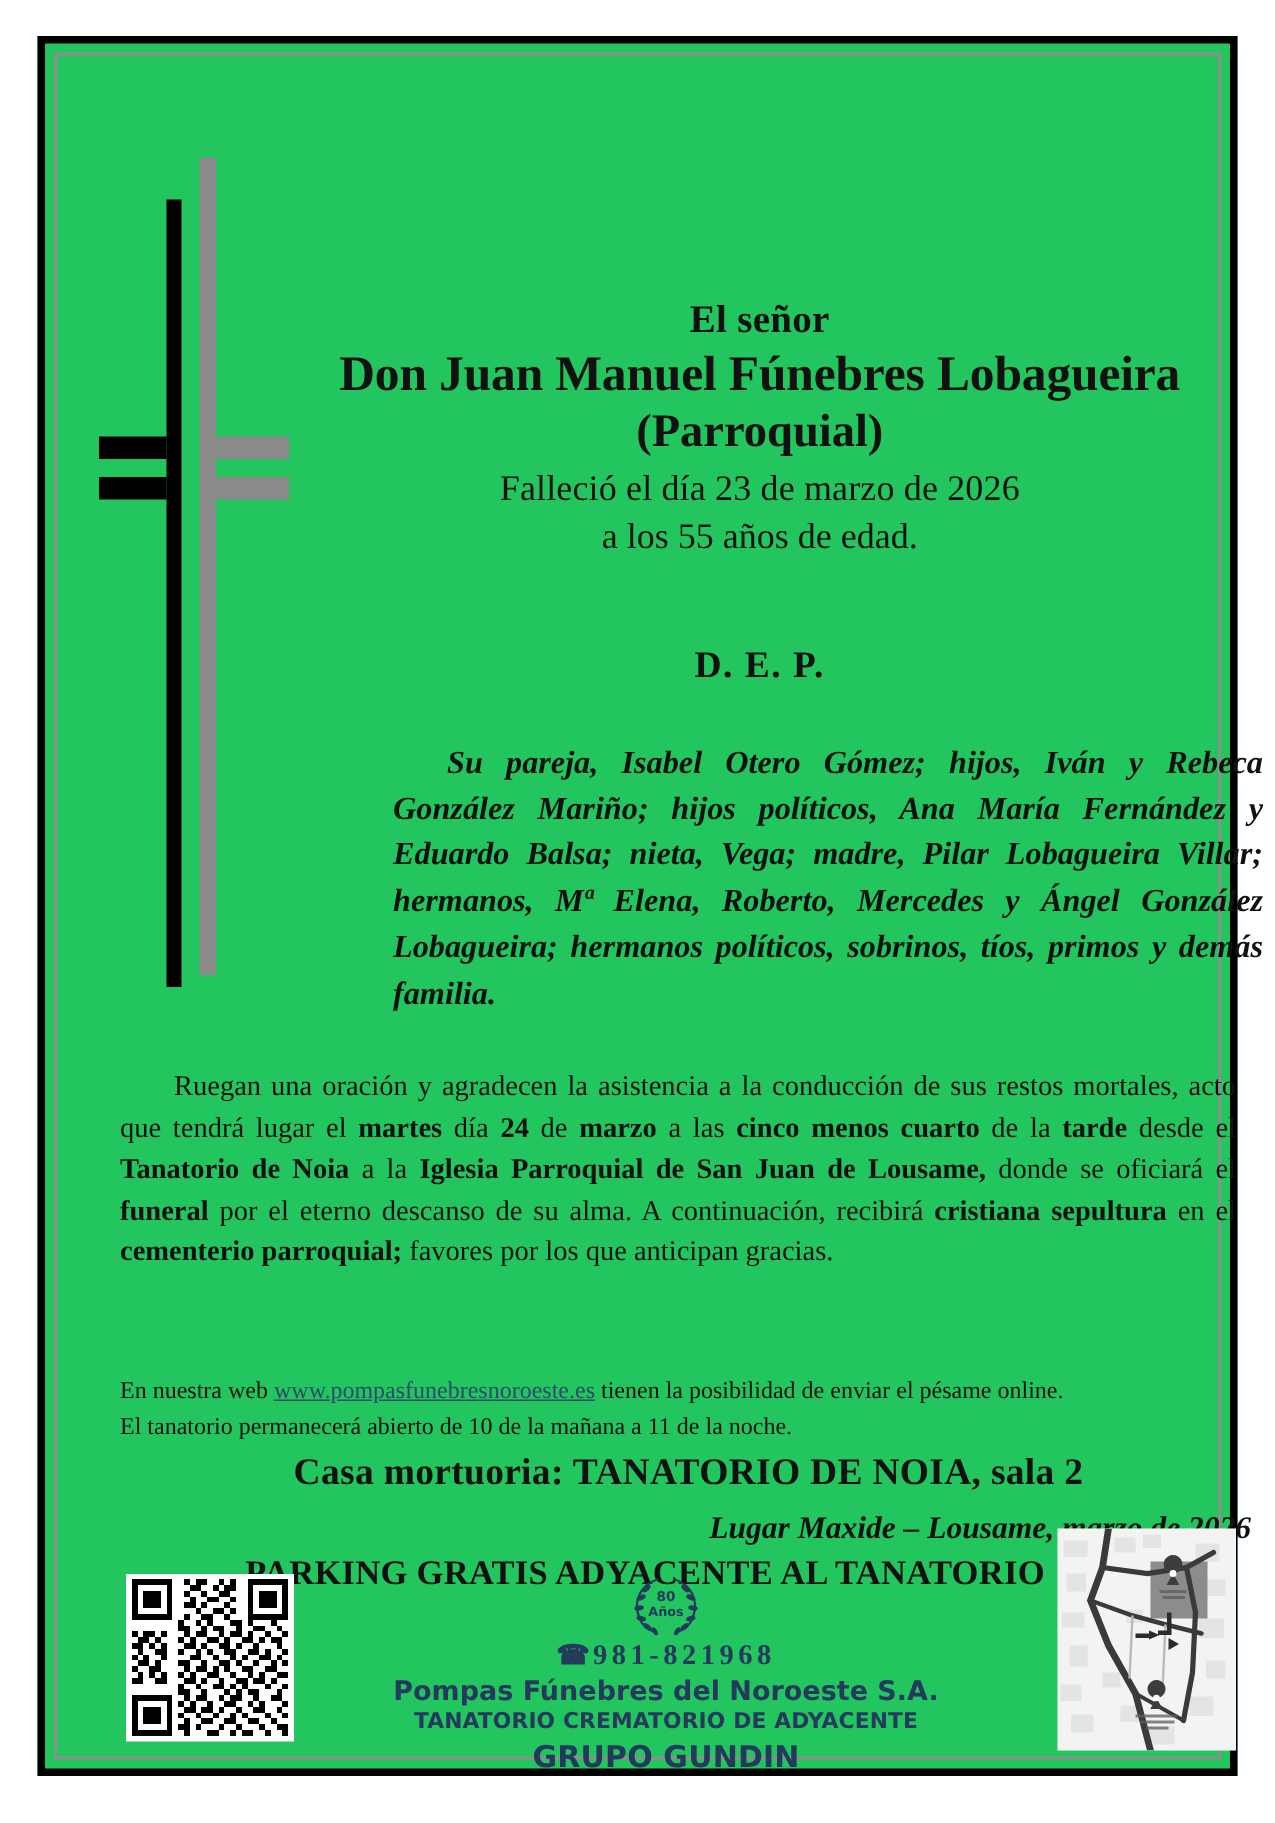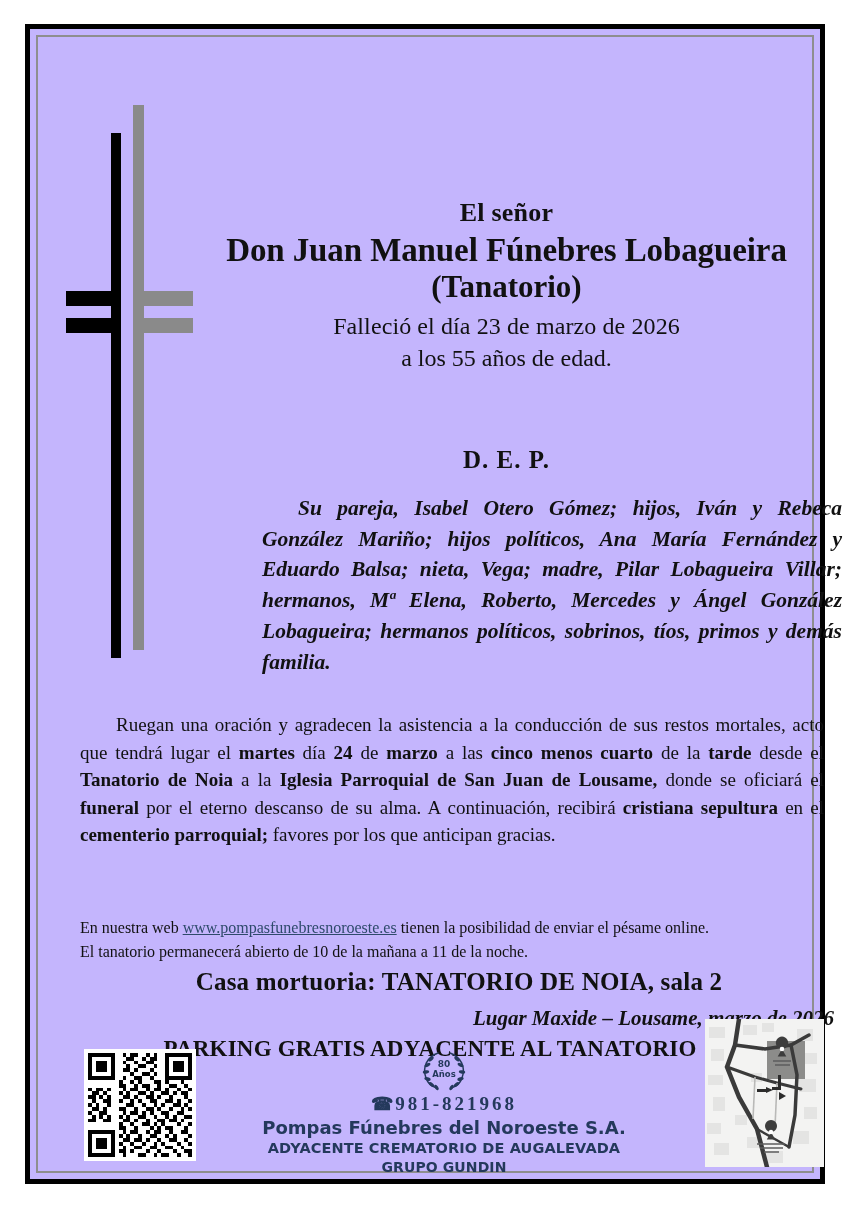--- a/index.html
+++ b/index.html
@@ -18,21 +18,21 @@
   }
 
   
   #esquela-frame {
     position: absolute;
     left: 25px;
     top: 24px;
     width: 800px;
     height: 1160px;
     border: 5px solid #000000;
-    background: #c4b5fd;
+    background: #22c55e;
     box-sizing: border-box;
   }
   #esquela-inner-rule {
     position: absolute;
     left: 6px;
     top: 6px;
     right: 6px;
     bottom: 6px;
     border: 2px solid #8e8e8e;
     box-sizing: border-box;
@@ -96,21 +96,20 @@
   
   #dep-line {
     position: absolute;
     left: 160px;
     top: 387px;
     width: 605px;
     text-align: center;
     font-size: 25px;
     font-weight: bold;
     letter-spacing: 1px;
-    margin-top: 16px;
   }
 
   
   #family-block {
     position: absolute;
     left: 218px;
     top: 450px;
     width: 580px;
     font-size: 21.5px;
     font-weight: bold;
@@ -244,21 +243,21 @@
   }
   .footer-sub {
     font-family: "DejaVu Sans", "Liberation Sans", sans-serif;
     font-size: 14.5px;
     font-weight: bold;
     line-height: 1.3;
     letter-spacing: 0.1px;
   }
   .footer-group {
     font-family: "DejaVu Sans", "Liberation Sans", sans-serif;
-    font-size: 14px;
+    font-size: 20px;
     font-weight: bold;
     line-height: 1.3;
     letter-spacing: 0.1px;
   }
 </style>
 </head>
 <body>
 
 <div id="esquela-frame">
   <div id="esquela-inner-rule"></div>
@@ -274,21 +273,21 @@
 
         <rect x="53" y="40" width="10" height="525" fill="#000000"></rect>
         <rect x="8" y="198" width="45" height="15" fill="#000000"></rect>
         <rect x="8" y="225" width="45" height="15" fill="#000000"></rect>
       </svg>
     </div>
 
     <div id="heading-block">
       <div class="line-senor">El señor</div>
       <div class="line-name">Don Juan Manuel Fúnebres Lobagueira</div>
-      <div class="line-alias">(Tanatorio)</div>
+      <div class="line-alias">(Parroquial)</div>
       <div class="line-died">Falleció el día 23 de marzo de 2026</div>
       <div class="line-age">a los 55 años de edad.</div>
     </div>
 
     <div id="dep-line">D. E. P.</div>
 
     <div id="family-block">Su pareja, Isabel Otero Gómez; hijos, Iván y Rebeca González Mariño; hijos políticos, Ana María Fernández y Eduardo Balsa; nieta, Vega; madre, Pilar Lobagueira Villar; hermanos, Mª Elena, Roberto, Mercedes y Ángel González Lobagueira; hermanos políticos, sobrinos, tíos, primos y demás familia.</div>
 
     <p id="main-paragraph"><span>Ruegan una oración y agradecen la asistencia a la conducción de sus restos mortales, acto que tendrá lugar el </span><b>martes</b><span> día </span><b>24</b><span> de </span><b>marzo</b><span> a las </span><b>cinco menos cuarto</b><span> de la </span><b>tarde</b><span> desde el </span><b>Tanatorio de Noia</b><span> a la </span><b>Iglesia Parroquial de San Juan de Lousame,</b><span> donde se oficiará el </span><b>funeral</b><span> por el eterno descanso de su alma. A continuación, recibirá </span><b>cristiana sepultura</b><span> en el </span><b>cementerio parroquial;</b><span> favores por los que anticipan gracias.</span></p>
 
@@ -581,18 +580,18 @@
           <ellipse cx="44" cy="26" rx="3.2" ry="1.7" transform="rotate(8 44 26)"></ellipse>
           <ellipse cx="42.5" cy="33" rx="3.2" ry="1.7" transform="rotate(-16 42.5 33)"></ellipse>
           <ellipse cx="38.5" cy="38.5" rx="3.2" ry="1.7" transform="rotate(-38 38.5 38.5)"></ellipse>
           <ellipse cx="33.5" cy="41.5" rx="3" ry="1.6" transform="rotate(-56 33.5 41.5)"></ellipse>
         </g>
         <text x="26" y="21" text-anchor="middle" font-family="'DejaVu Sans','Liberation Sans',sans-serif" font-size="9" font-weight="bold" fill="#24395c">80</text>
         <text x="26" y="31" text-anchor="middle" font-family="'DejaVu Sans','Liberation Sans',sans-serif" font-size="8.5" font-weight="bold" fill="#24395c">Años</text>
       </svg>
       <div class="footer-phone"><span class="tel-glyph">☎</span><span>981-821968</span></div>
       <div class="footer-company">Pompas Fúnebres del Noroeste S.A.</div>
-      <div class="footer-sub">ADYACENTE CREMATORIO DE AUGALEVADA</div>
+      <div class="footer-sub">TANATORIO CREMATORIO DE ADYACENTE</div>
       <div class="footer-group">GRUPO GUNDIN</div>
     </div>
 
   </div>
 </div>
 
 </body></html>

